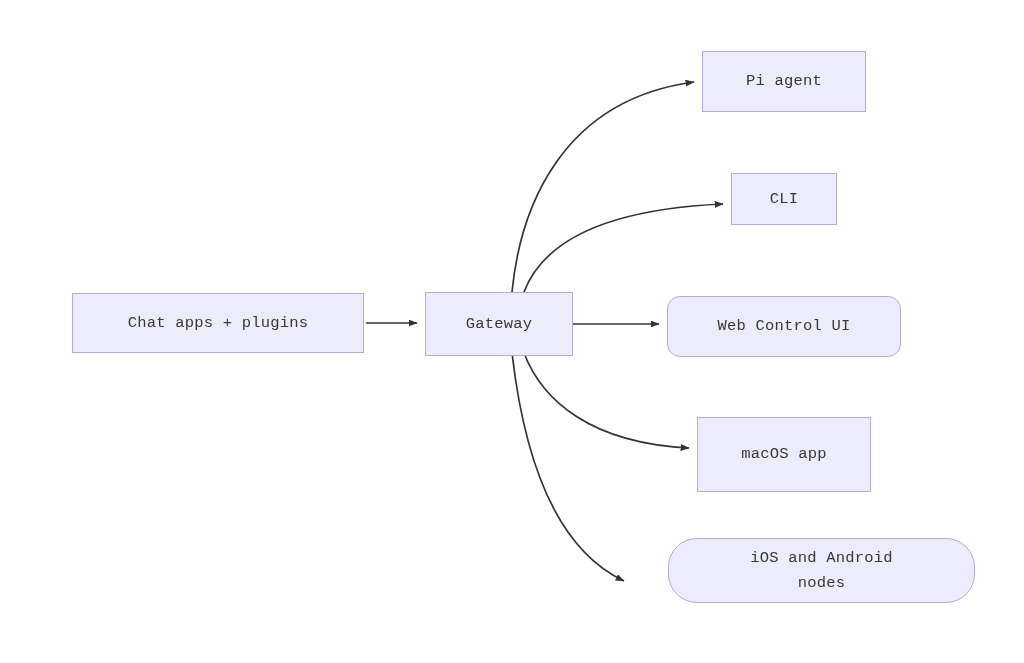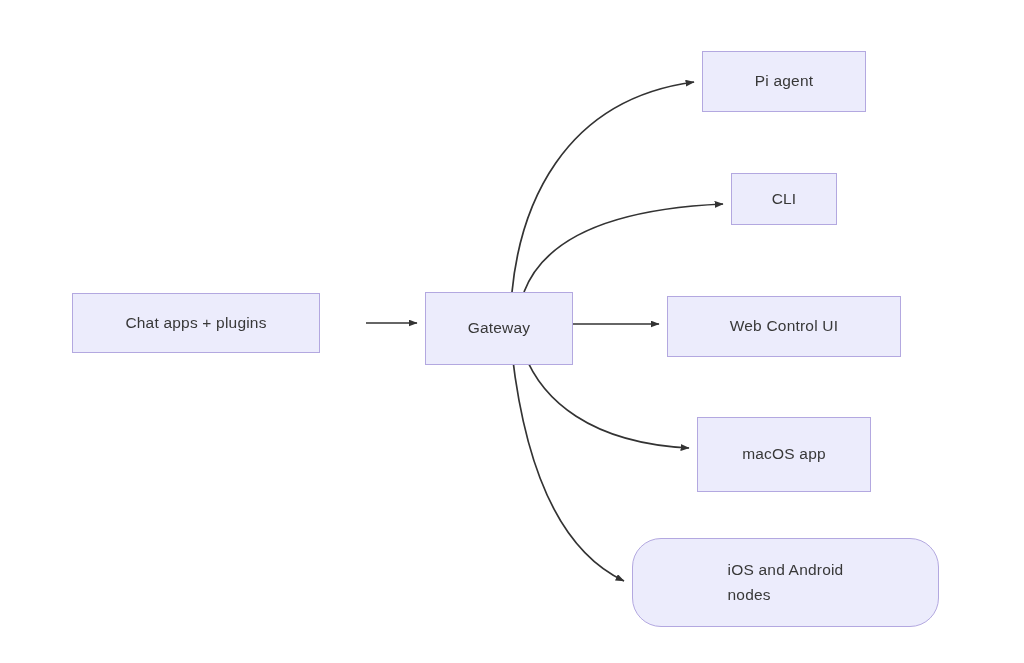--- a/index.html
+++ b/index.html
@@ -29,22 +29,23 @@
     pointer-events: none;
   }
   .node {
     position: absolute;
     box-sizing: border-box;
     background: #ececfc;
     border: 1.6px solid #b3a8e0;
     display: flex;
     align-items: center;
     justify-content: center;
+    text-align: center;
     color: #383838;
-    font-family: Liberation Sans, sans-serif;
+    font-family: Liberation Mono, monospace;
     font-size: 15.5px;
     line-height: 1.55;
     letter-spacing: 0.2px;
     white-space: pre-line;
   }
 </style>
 </head>
 <body>
 
 <div id="diagram-canvas">
@@ -62,42 +63,42 @@
 
     <path d="M524,292 C540,250 590,210 723,204" fill="none" stroke="#333333" stroke-width="1.7" marker-end="url(#arrowhead)"></path>
 
     <path d="M573,324 L659,324" fill="none" stroke="#333333" stroke-width="1.7" marker-end="url(#arrowhead)"></path>
 
     <path d="M524,353 C542,400 590,443 689,448" fill="none" stroke="#333333" stroke-width="1.7" marker-end="url(#arrowhead)"></path>
 
     <path d="M512,353 C522,440 548,545 624,581" fill="none" stroke="#333333" stroke-width="1.7" marker-end="url(#arrowhead)"></path>
   </svg>
 
-  <div class="node" style="left:72px; top:293px; width:248px; height:60px;">
+  <div class="node" style="left:72px; top:293px; width:292px; height:60px;">
     <span>Chat apps + plugins</span>
   </div>
 
-  <div class="node" style="left:425px; top:292px; width:148px; height:73px;">
+  <div class="node" style="left:425px; top:292px; width:148px; height:64px;">
     <span>Gateway</span>
   </div>
 
   <div class="node" style="left:702px; top:51px; width:164px; height:61px;">
     <span>Pi agent</span>
   </div>
 
   <div class="node" style="left:731px; top:173px; width:106px; height:52px;">
     <span>CLI</span>
   </div>
 
-  <div class="node" style="left:667px; top:296px; width:234px; height:61px;">
+  <div class="node" style="left:667px; top:296px; width:234px; height:61px;border-radius:13px;">
     <span>Web Control UI</span>
   </div>
 
   <div class="node" style="left:697px; top:417px; width:174px; height:75px;">
     <span>macOS app</span>
   </div>
 
-  <div class="node" style="left:632px; top:538px; width:307px; height:89px;border-radius:29px;">
+  <div class="node" style="left:668px; top:538px; width:307px; height:65px;border-radius:29px;">
     <span>iOS and Android
 nodes</span>
   </div>
 
 </div>
 
 </body></html>

